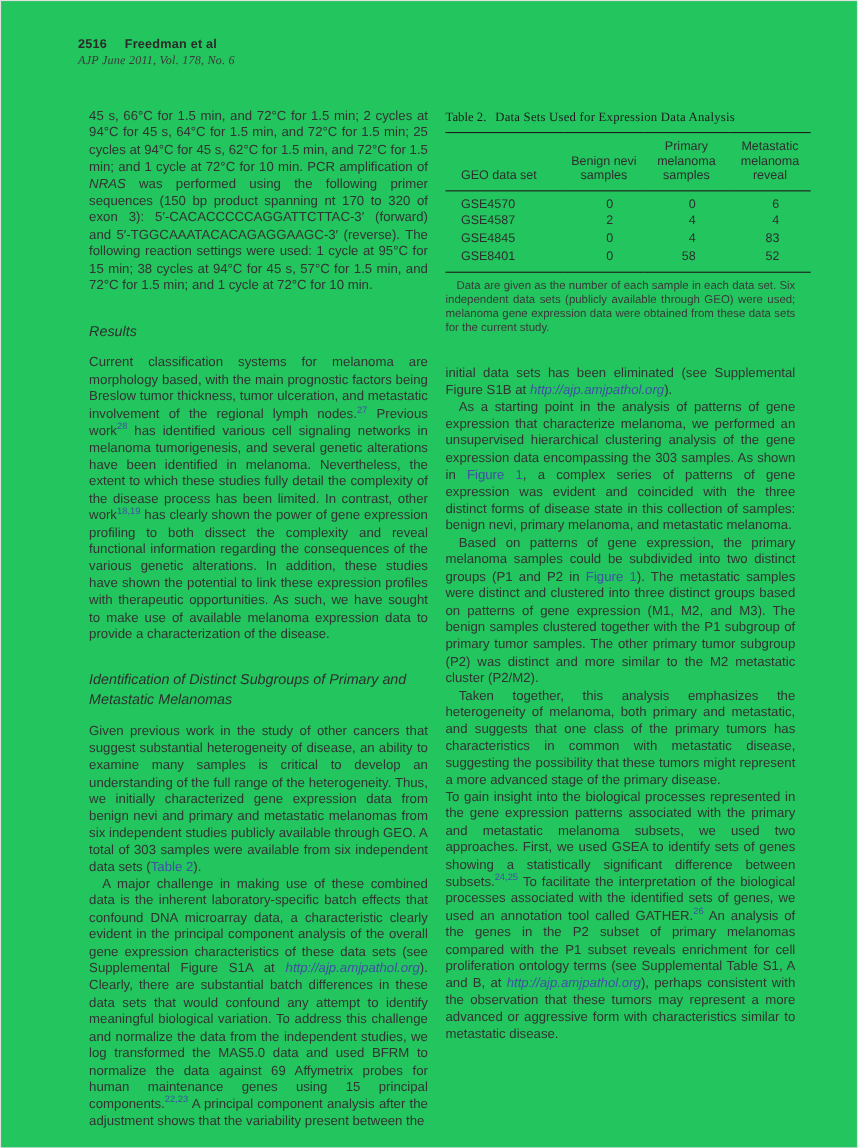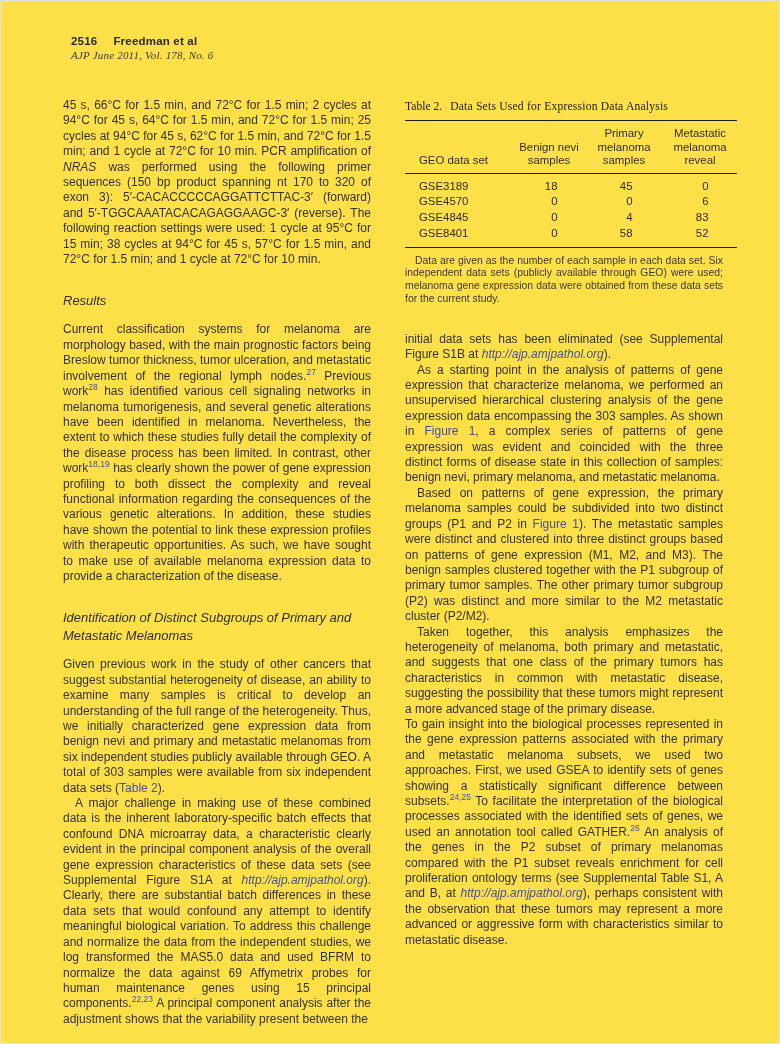--- a/index.html
+++ b/index.html
@@ -1,34 +1,34 @@
 <!DOCTYPE html>
 <html><head>
 <meta charset="utf-8">
 <style>
   html,body{margin:0;padding:0;background:#fff;}
   .page{
     position:relative;
     width:780px;height:1044px;
-    background:#fde047;
+    background:#22c55e;
     border:1px solid #e2e2e2;
     box-sizing:border-box;
     overflow:hidden;
     font-family:"Liberation Sans",sans-serif;
     color:#2f2f2f;
   }
   
   .pg-header{position:absolute;left:70px;top:34px;}
   .pg-num-line{font-size:11.5px;font-weight:bold;color:#2a2a2a;letter-spacing:.2px;}
   .pg-num-line .pgnum{margin-right:16px;}
   .journal{font-family:"Liberation Serif",serif;font-style:italic;font-size:11px;color:#3a3a3a;margin-top:2px;letter-spacing:.2px;}
 
   
   .col{position:absolute;top:97px;}
-  .col.left{left:62px;width:308px;}
+  .col.left{left:80px;width:308px;}
   .col.right{left:404px;width:318px;}
 
   p.body{
     margin:0 0 0 0;
     font-size:12px;line-height:15.4px;
     text-align:justify;
     color:#333333;
   }
   p.body.indent{text-indent:12px;}
   .it{font-style:italic;}
@@ -103,30 +103,30 @@
         <thead>
           <tr>
             <th class="c0">GEO data set</th>
             <th class="c1">Benign nevi samples</th>
             <th class="c2">Primary melanoma samples</th>
             <th class="c3">Metastatic melanoma reveal</th>
           </tr>
         </thead>
         <tbody>
             <tr>
-              <td class="rowlabel">GSE3189</td>
-              <td><span class="num">18</span></td>
-              <td><span class="num">45</span></td>
-              <td><span class="num">0</span></td>
-            </tr>
-            <tr>
               <td class="rowlabel">GSE4570</td>
               <td><span class="num">0</span></td>
               <td><span class="num">0</span></td>
               <td><span class="num">6</span></td>
+            </tr>
+            <tr>
+              <td class="rowlabel">GSE4587</td>
+              <td><span class="num">2</span></td>
+              <td><span class="num">4</span></td>
+              <td><span class="num">4</span></td>
             </tr>
             <tr>
               <td class="rowlabel">GSE4845</td>
               <td><span class="num">0</span></td>
               <td><span class="num">4</span></td>
               <td><span class="num">83</span></td>
             </tr>
             <tr>
               <td class="rowlabel">GSE8401</td>
               <td><span class="num">0</span></td>

